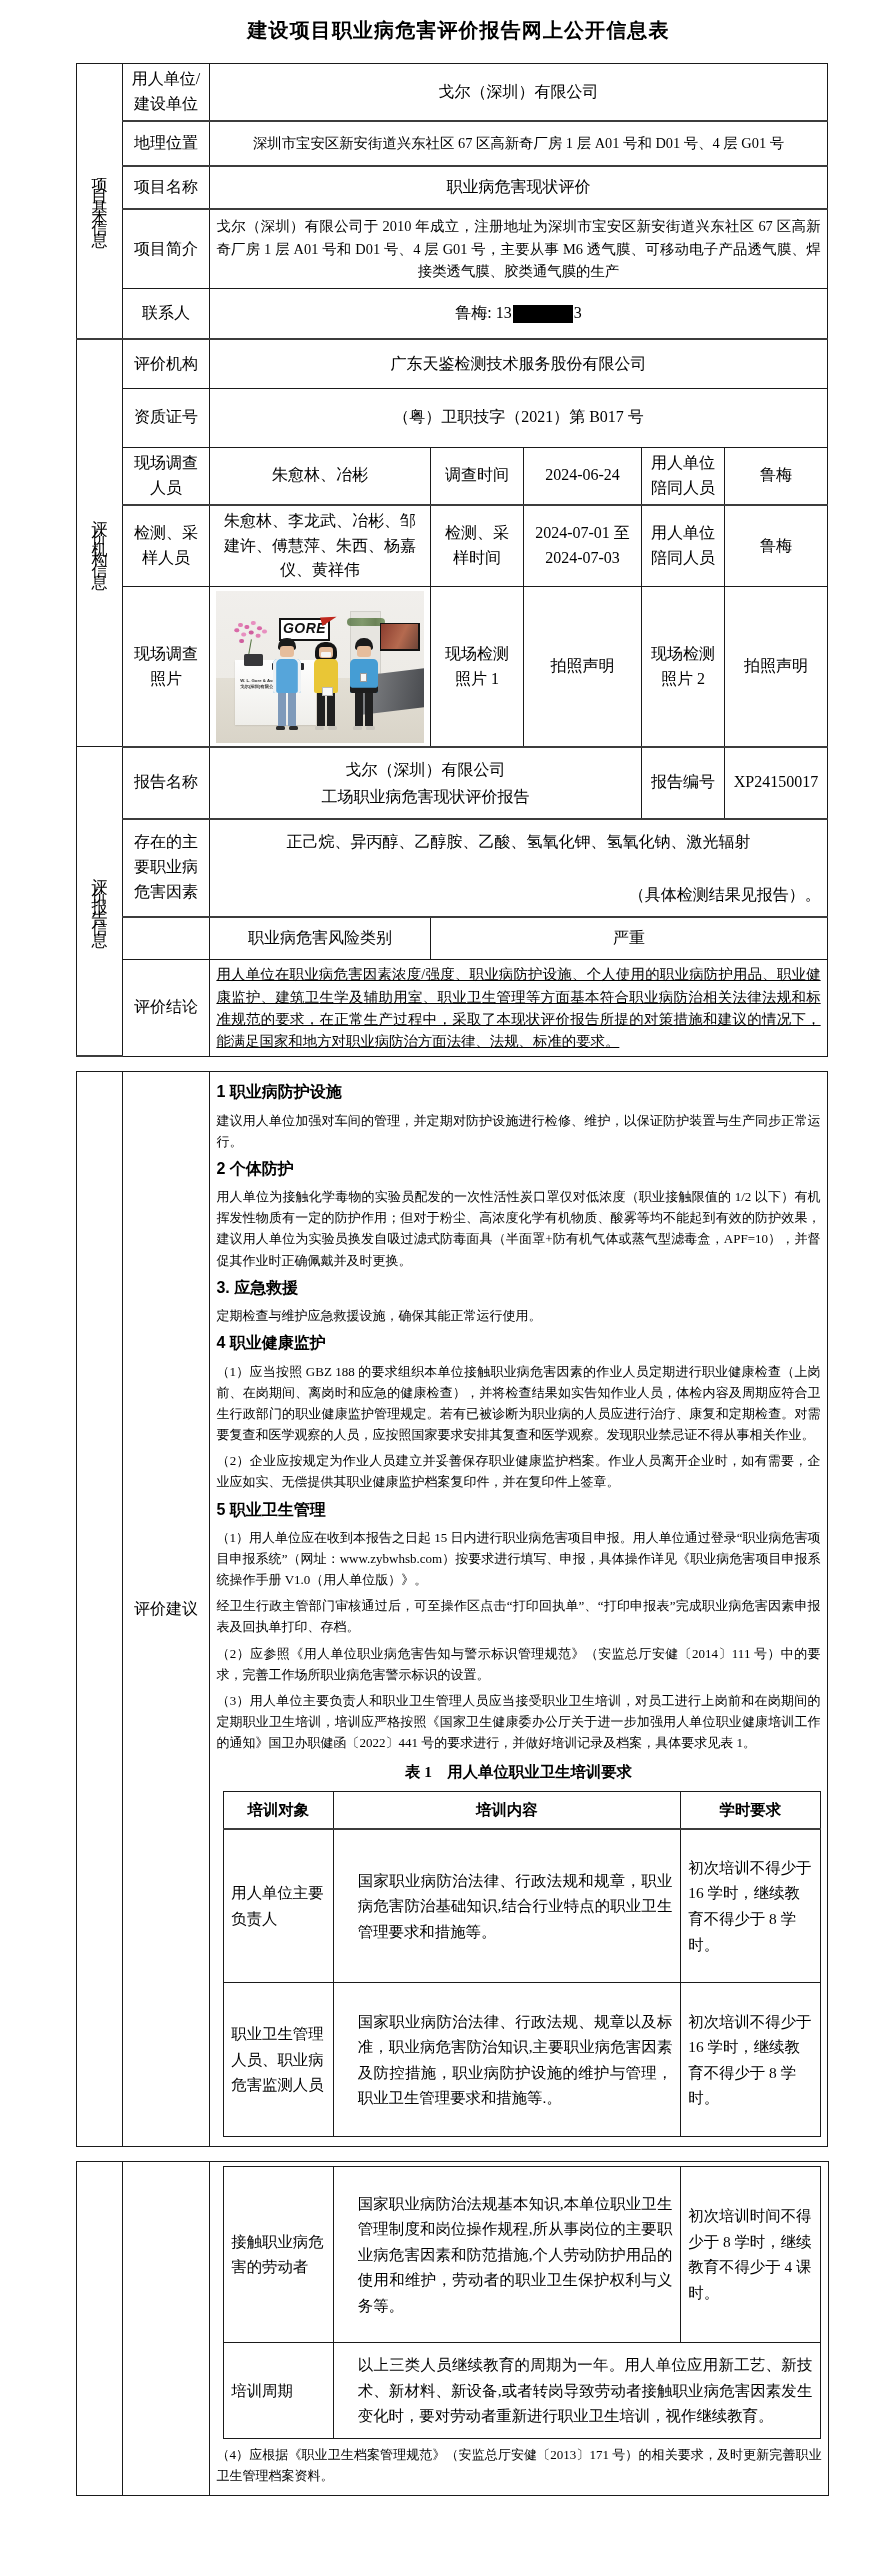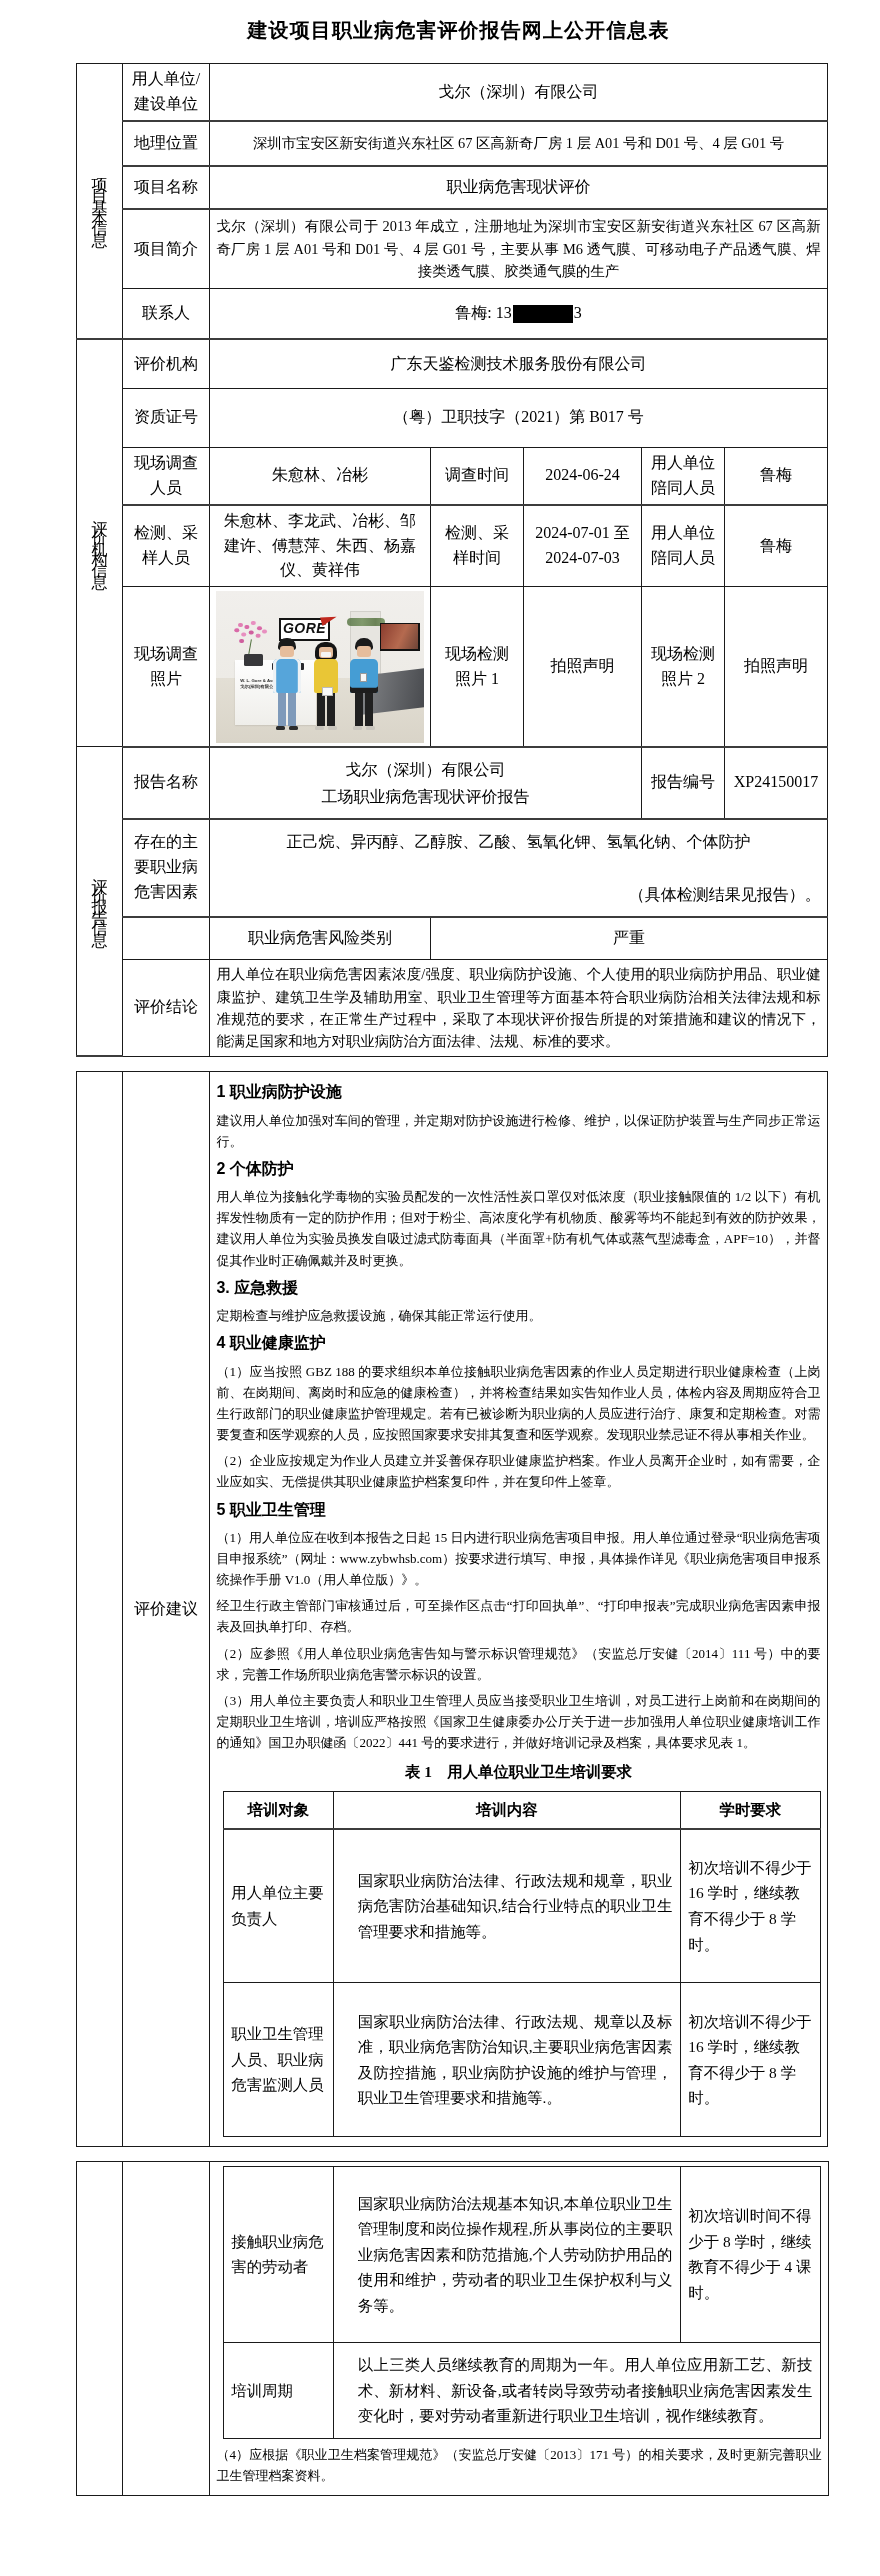--- a/index.html
+++ b/index.html
@@ -6,21 +6,21 @@
   .doc{width:881px;min-height:2576px;background:#fff;box-sizing:border-box;padding-top:14px;
        font-family:"Liberation Serif","DejaVu Serif",serif;color:#000;}
   .title{font-size:20px;font-weight:bold;text-align:center;margin:3.2px 0 19px 0;letter-spacing:1.1px;padding-left:36px;}
   table.tbl{border-collapse:collapse;table-layout:fixed;margin-left:76px;width:751px;font-size:16px;}
   table.tbl td{border:1.1px solid #1a1a1a;padding:3.2px 6.4px;vertical-align:middle;box-sizing:border-box;line-height:1.55;word-break:break-all;}
   tr.thick td{border-bottom-width:2.1px;border-bottom-color:#3c3c3c;}
   td.sec{text-align:center;padding:4.3px 1.1px;}
   .vert{writing-mode:vertical-lr;text-orientation:upright;letter-spacing:10.7px;display:inline-block;line-height:1;}
   td.lbl{text-align:center;}
   td.val{text-align:center;}
-  td.just{text-align:justify;}
+  td.just{text-align:justify;text-decoration:underline;}
   td.intro{text-align:justify;text-align-last:center;}
   .small1{font-size:14.4px;}
   .redact{display:inline-block;width:60px;height:18px;background:#000;vertical-align:middle;margin:0 1.1px;}
   .factors-line{text-align:center;margin-top:7.5px;}
   .factors-note{text-align:right;margin:28px 0 4.3px 2.1px;}
   .rep1,.rep2{text-align:center;line-height:1.7;}
   
   td.content{vertical-align:top;padding:7.5px 9.6px;}
   .sg-h{font-family:"Liberation Sans","DejaVu Sans",sans-serif;font-weight:700;font-size:16px;margin:4.3px 0 2.1px 0;}
   .sg-p{font-size:13px;line-height:1.62;text-align:justify;margin:5px 0;}
@@ -94,21 +94,21 @@
     <tr class="thick" style="height:45px">
       <td class="lbl">地理位置</td>
       <td class="val small1" colspan="5">深圳市宝安区新安街道兴东社区 67 区高新奇厂房 1 层 A01 号和 D01 号、4 层 G01 号</td>
     </tr>
     <tr class="thick" style="height:43px">
       <td class="lbl">项目名称</td>
       <td class="val" colspan="5">职业病危害现状评价</td>
     </tr>
     <tr style="height:79px">
       <td class="lbl">项目简介</td>
-      <td class="intro small1" colspan="5">戈尔（深圳）有限公司于 2013 年成立，注册地址为深圳市宝安区新安街道兴东社区 67 区高新奇厂房 1 层 A01 号和 D01 号、4 层 G01 号，主要从事 M6 透气膜、可移动电子产品透气膜、焊接类透气膜、胶类通气膜的生产</td>
+      <td class="intro small1" colspan="5">戈尔（深圳）有限公司于 2010 年成立，注册地址为深圳市宝安区新安街道兴东社区 67 区高新奇厂房 1 层 A01 号和 D01 号、4 层 G01 号，主要从事 M6 透气膜、可移动电子产品透气膜、焊接类透气膜、胶类通气膜的生产</td>
     </tr>
     <tr class="thick" style="height:51px">
       <td class="lbl">联系人</td>
       <td class="val" colspan="5">
         <span>鲁梅: 13</span><span class="redact"></span><span>3</span>
       </td>
     </tr>
     <tr style="height:49px">
       <td class="sec" rowspan="5"><span class="vert">评价机构信息</span></td>
       <td class="lbl">评价机构</td>
@@ -215,21 +215,21 @@
       <td colspan="3">
         <div class="rep1">戈尔（深圳）有限公司</div>
         <div class="rep2">工场职业病危害现状评价报告</div>
       </td>
       <td class="lbl">报告编号</td>
       <td class="val">XP24150017</td>
     </tr>
     <tr class="thick" style="height:80px">
       <td class="lbl">存在的主要职业病危害因素</td>
       <td colspan="5" style="vertical-align:top">
-        <div class="factors-line">正己烷、异丙醇、乙醇胺、乙酸、氢氧化钾、氢氧化钠、个体防护</div>
+        <div class="factors-line">正己烷、异丙醇、乙醇胺、乙酸、氢氧化钾、氢氧化钠、激光辐射</div>
         <div class="factors-note">（具体检测结果见报告）。</div>
       </td>
     </tr>
     <tr style="height:43px">
       <td></td>
       <td class="lbl">职业病危害风险类别</td>
       <td class="val" colspan="4">严重</td>
     </tr>
     <tr style="height:95px">
       <td class="lbl">评价结论</td>

